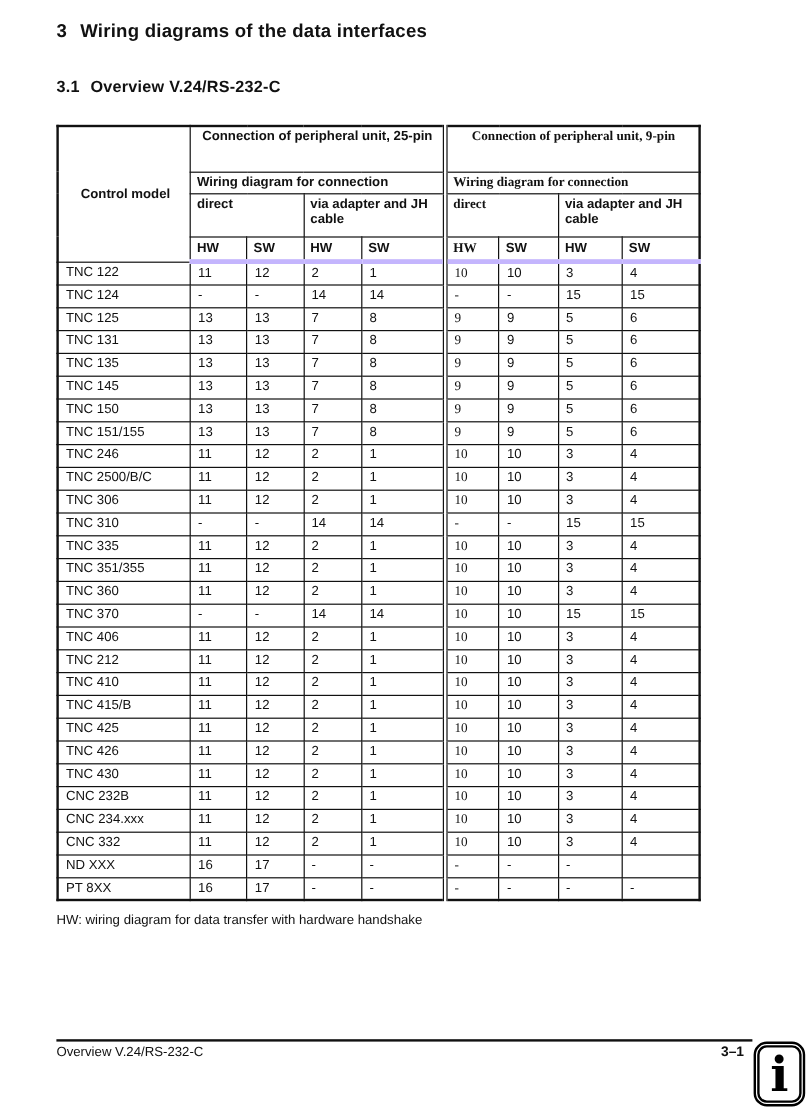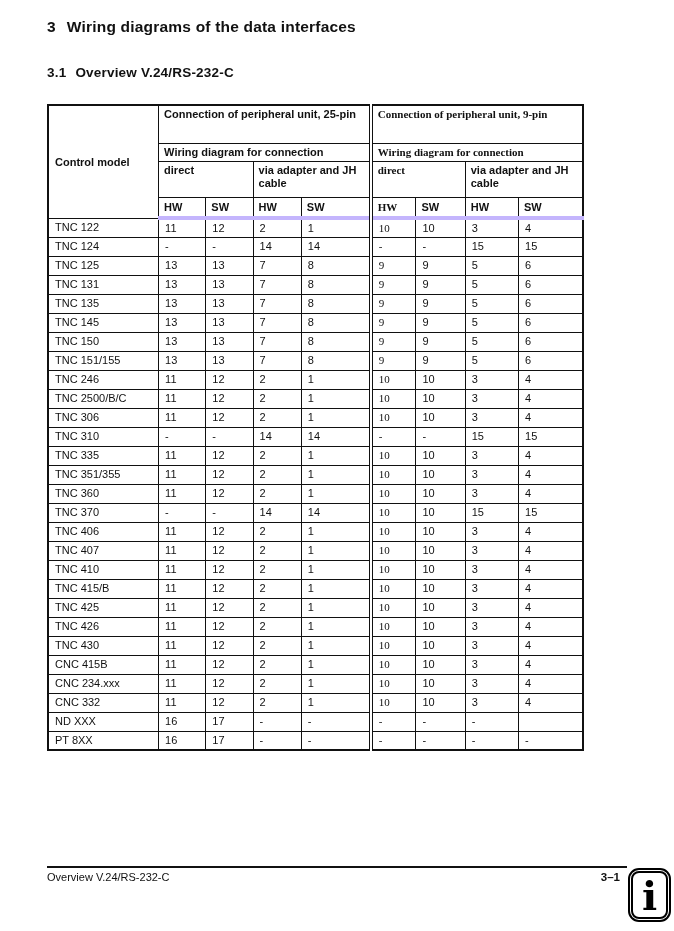--- a/index.html
+++ b/index.html
@@ -33,21 +33,21 @@
     font-size: 11px;
     text-align: left;
     overflow: hidden;
   }
   thead th {
     font-weight: bold;
     vertical-align: top;
     padding: 2px 4px 1px 5px;
     line-height: 13px;
   }
-  tr.grp-title th { height: 38px; }
+  tr.grp-title th { height: 38px; text-align: center; }
   tr.grp-sub th { height: 18px; }
   tr.grp-l3 th { height: 36px; }
   tr.hwsw th { height: 21px; vertical-align: middle; border-bottom: 4px solid #c4b5fd; }
   th.corner {
     vertical-align: middle;
     border-bottom: 4px solid #111;
     padding-left: 6px;
   }
   .group-start { border-left: 4px double #111 !important; font-family: Liberation Serif, serif; }
   tbody td {
@@ -322,21 +322,21 @@
         <td>11</td>
         <td>12</td>
         <td>2</td>
         <td>1</td>
         <td class="group-start">10</td>
         <td>10</td>
         <td>3</td>
         <td>4</td>
       </tr>
       <tr>
-        <td>TNC 407</td>
+        <td>TNC 212</td>
         <td>11</td>
         <td>12</td>
         <td>2</td>
         <td>1</td>
         <td class="group-start">10</td>
         <td>10</td>
         <td>3</td>
         <td>4</td>
       </tr>
       <tr>
@@ -388,21 +388,21 @@
         <td>11</td>
         <td>12</td>
         <td>2</td>
         <td>1</td>
         <td class="group-start">10</td>
         <td>10</td>
         <td>3</td>
         <td>4</td>
       </tr>
       <tr>
-        <td>CNC 415B</td>
+        <td>CNC 232B</td>
         <td>11</td>
         <td>12</td>
         <td>2</td>
         <td>1</td>
         <td class="group-start">10</td>
         <td>10</td>
         <td>3</td>
         <td>4</td>
       </tr>
       <tr>
@@ -446,20 +446,21 @@
         <td>-</td>
         <td class="group-start">-</td>
         <td>-</td>
         <td>-</td>
         <td>-</td>
       </tr>
     </tbody>
 </table>
 
 <div class="notes">
+  <div class="note">HW: wiring diagram for data transfer with hardware handshake</div>
 </div>
 
 <div class="footer-rule"></div>
 <div class="footer-row">
   <span class="footer-section">Overview V.24/RS-232-C</span>
   <span class="footer-page">3–1</span>
 </div>
 
 <div class="info-icon">
   <div class="inner">

